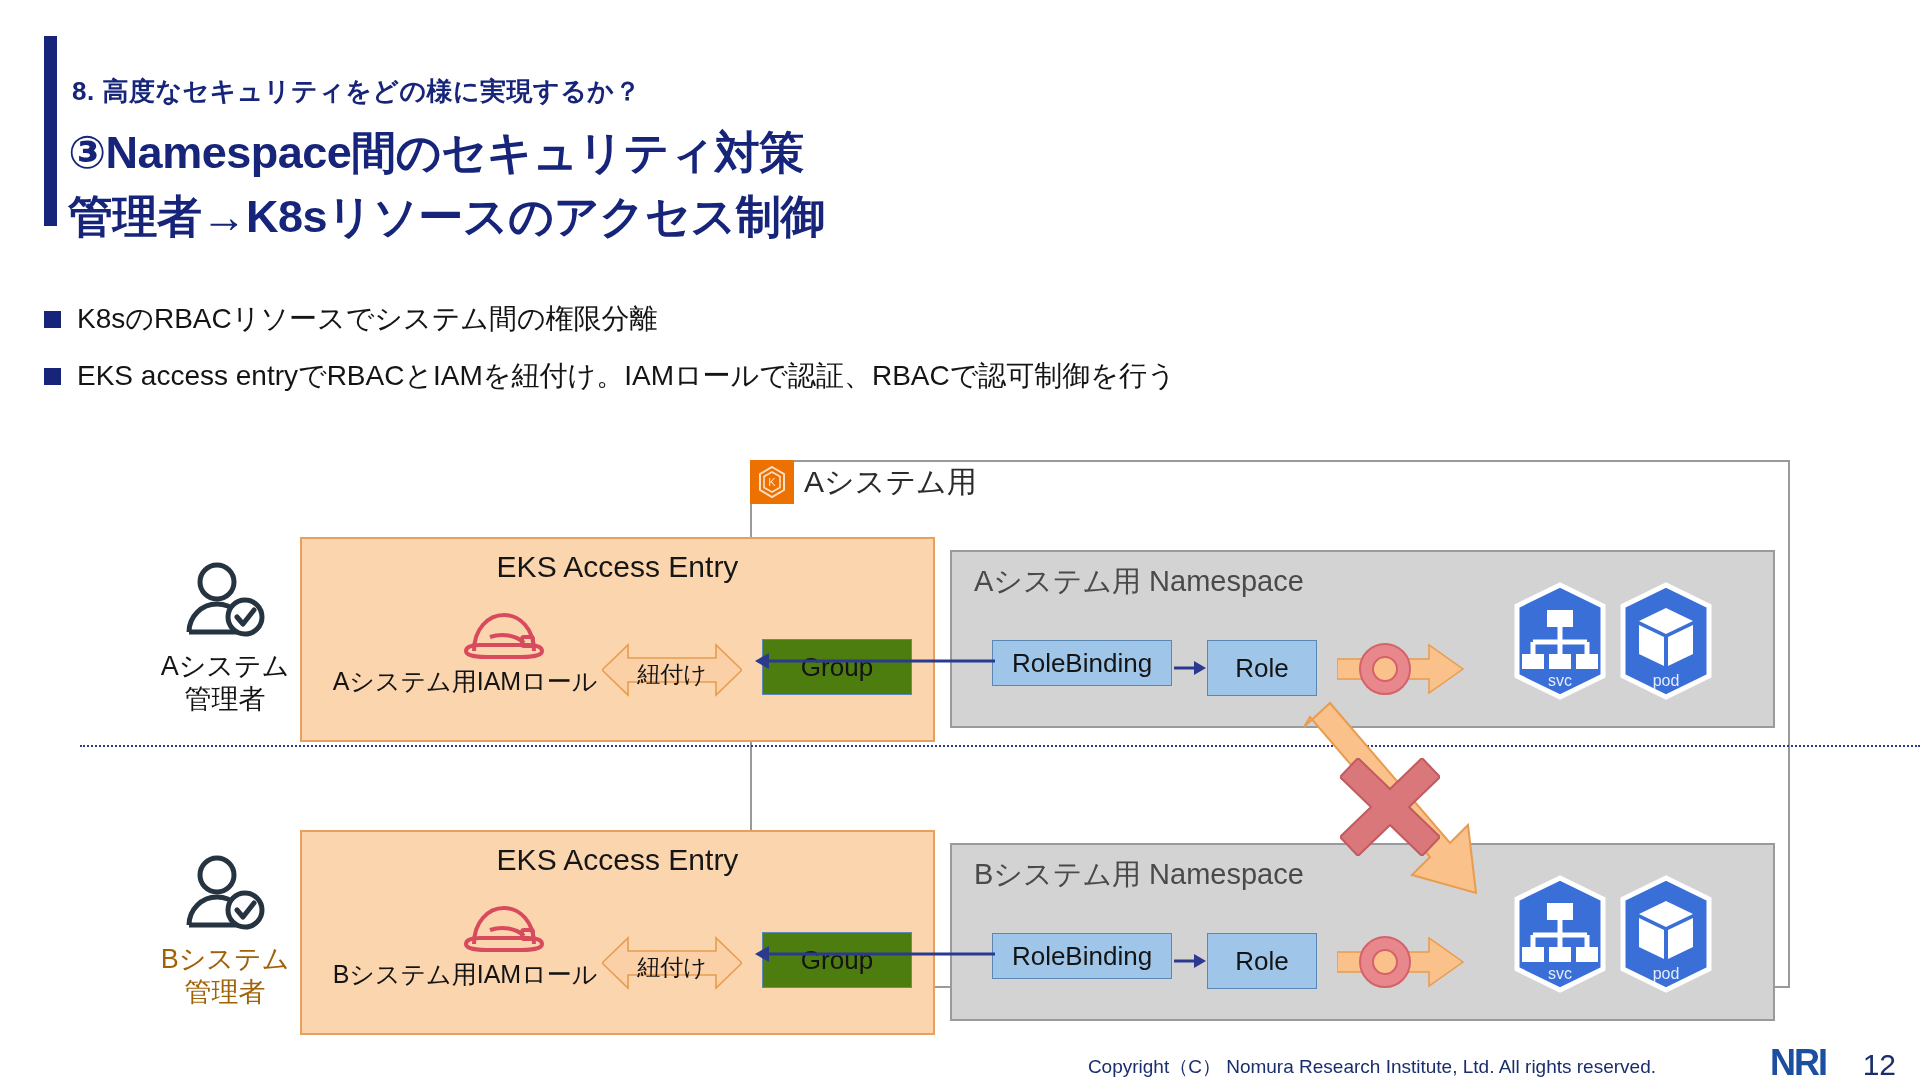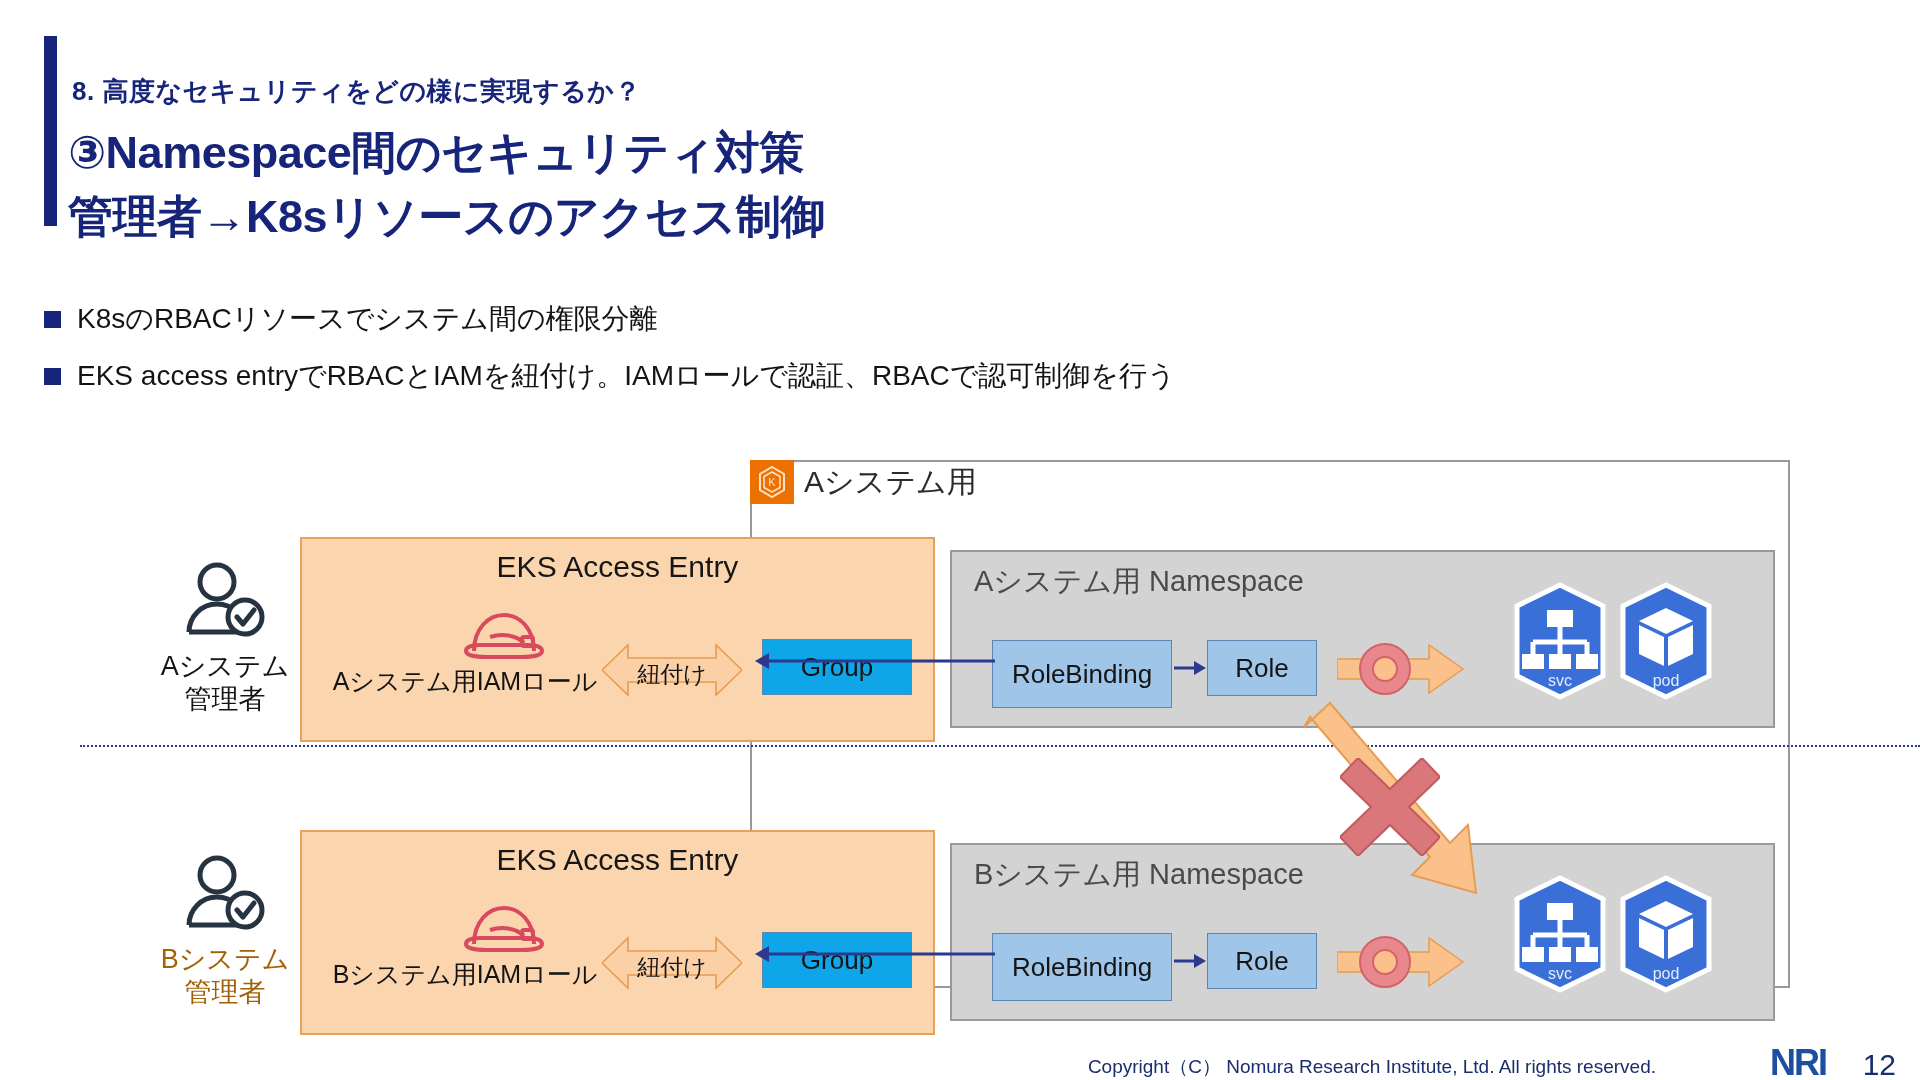--- a/index.html
+++ b/index.html
@@ -76,41 +76,41 @@
   }
   
   .link-arrow{position:absolute;left:300px;top:100px;}
   .link-arrow-label{
     position:absolute;left:300px;top:120px;width:140px;text-align:center;
     font-size:23px;color:#141414;
   }
   
   .group-box{
     position:absolute;left:460px;top:100px;width:150px;height:56px;
-    background:#0ea5e9;border:1px solid #5b87b5;box-sizing:border-box;
+    background:#4d7c0f;border:1px solid #5b87b5;box-sizing:border-box;
     display:flex;align-items:center;justify-content:center;
     font-size:26px;color:#141414;
   }
 
   
   .namespace-box{
     position:absolute;width:825px;height:178px;
     background:#d3d3d3;border:2px solid #9a9a9a;box-sizing:border-box;
   }
   #namespace-a{left:950px;top:110px;}
   #namespace-b{left:950px;top:403px;}
   .namespace-title{
     position:absolute;left:22px;top:10px;font-size:29px;color:#4a4a4a;white-space:nowrap;
   }
   .rolebinding-box,.role-box{
     position:absolute;background:#9fc5e8;border:1px solid #5b87b5;box-sizing:border-box;
     display:flex;align-items:center;justify-content:center;
     font-size:26px;color:#141414;
   }
-  .rolebinding-box{left:40px;top:88px;width:180px;height:68px;}
+  .rolebinding-box{left:40px;top:88px;width:180px;height:46px;}
   .role-box{left:255px;top:88px;width:110px;height:56px;}
   .arrow-rb-role{position:absolute;}
 
   
   .perm-arrow{position:absolute;left:385px;top:85px;}
   
   .k8s-icons{position:absolute;left:555px;top:30px;display:flex;}
 
   
   #cluster-left-line{

